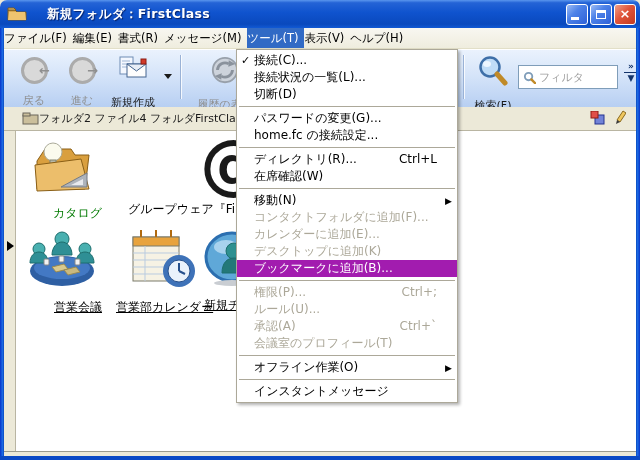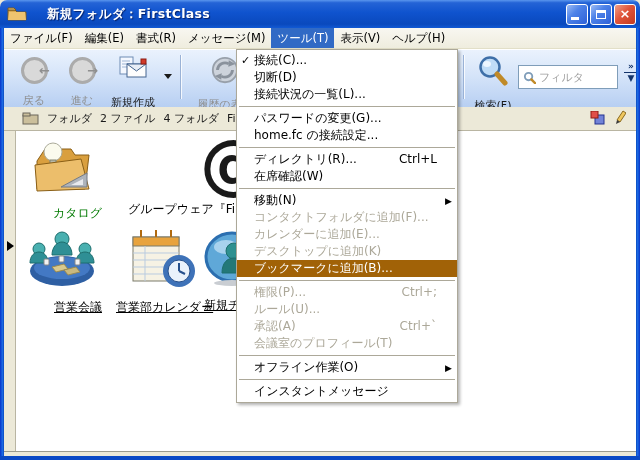--- a/index.html
+++ b/index.html
@@ -32,21 +32,21 @@
     border:1px solid #fff; border-top:3px solid #fff; }
   .glyph-x { position:absolute; width:100%; text-align:center; top:1px;
     color:#fff; font-size:13px; font-weight:bold; font-family:"DejaVu Sans",sans-serif; }
   
   .menubar {
     position:absolute; top:28px; left:4px; right:4px; height:21px;
     background:linear-gradient(180deg,#F8F7F1,#EFEDDE);
     display:flex; align-items:stretch; font-size:11.5px; color:#000;
     border-bottom:1px solid #E2DFC8;
   }
-  .mb-item { padding:3px 6px 0 6px; white-space:nowrap; }
+  .mb-item { padding:3px 6px 0 0; white-space:nowrap; }
   .mb-item.active { background:#316AC5; color:#fff; }
   
   .toolbar {
     position:absolute; top:49px; left:4px; right:4px; height:58px;
     background:linear-gradient(180deg,#EAF2FD 0%,#D5E4F9 45%,#B7CFF2 100%);
     border-top:1px solid #fff;
   }
   .tb { position:absolute; text-align:center; font-size:11px; color:#1a1a1a; }
   .tb .lbl { display:block; margin-top:9px; white-space:nowrap; }
   .tb.disabled { color:#8E8E8E; }
@@ -63,21 +63,21 @@
   .filter-box input { border:none; outline:none; width:70px; font-size:11px;
     font-family:"DejaVu Sans",sans-serif; color:#444; background:transparent; }
   .filter-box input::placeholder { color:#9E9E9E; }
   .overflow-btn { position:absolute; left:620px; top:12px; width:14px; text-align:center;
     font-size:9px; color:#13346B; line-height:8px; font-weight:bold; }
   .overflow-btn .dn { border-top:1px solid #13346B; margin-top:2px; padding-top:1px; }
   
   .infobar {
     position:absolute; top:107px; left:4px; right:4px; height:24px;
     background:#ECE9D8; border-bottom:1px solid #B9B5A2;
-    display:flex; align-items:center; font-size:11px; color:#1a1a1a; gap:8px; padding-left:18px;
+    display:flex; align-items:center; font-size:11px; color:#1a1a1a; gap:0; padding-left:18px;
   }
   .infobar .txt { white-space:nowrap; }
   .info-icons { position:absolute; right:10px; top:3px; display:flex; gap:8px; align-items:center; }
   
   .content { position:absolute; top:131px; left:4px; right:4px; bottom:8px; background:#fff;
     border-bottom:1px solid #9a9a8e; }
   .left-strip { position:absolute; top:0; bottom:0; left:0; width:12px;
     background:#ECE9D8; border-right:1px solid #B9B5A2; }
   .strip-arrow { position:absolute; left:3px; top:110px; width:0; height:0;
     border-left:7px solid #000; border-top:5px solid transparent; border-bottom:5px solid transparent; }
@@ -91,21 +91,21 @@
   .menu {
     position:absolute; left:236px; top:49px; width:222px; z-index:50;
     background:#FFFFFF; border:1px solid #ACA899; padding:2px 0;
     box-shadow:2px 2px 3px rgba(0,0,0,.3); font-size:12px; color:#000;
   }
   .mi { position:relative; height:17px; line-height:17px; padding-left:17px; white-space:nowrap; }
   .mi .sc { position:absolute; right:20px; top:0; }
   .mi .chk { position:absolute; left:4px; top:0; font-size:11px; }
   .mi .sub { position:absolute; right:5px; top:1px; font-size:9px; }
   .mi.disabled { color:#ACA899; }
-  .mi.hl { background:#a16207; color:#fff; }
+  .mi.hl { background:#a21caf; color:#fff; }
   .msep { border-top:1px solid #ACA899; margin:3px 2px; }
 </style>
 </head>
 <body>
 
 <div class="window">
 
   <div class="titlebar">
     <span class="title-ico">
       <svg width="20" height="16" viewBox="0 0 20 16">
@@ -289,22 +289,22 @@
       </svg>
       <span class="dlbl under">新規チャット</span>
     </div>
   </div>
 
   <div class="menu">
     <div class="mi">
       <span class="chk">✓</span>
       <span>接続(C)...</span>
     </div>
+    <div class="mi"><span>接続状況の一覧(L)...</span></div>
     <div class="mi"><span>切断(D)</span></div>
-    <div class="mi"><span>接続状況の一覧(L)...</span></div>
     <div class="msep"></div>
     <div class="mi"><span>パスワードの変更(G)...</span></div>
     <div class="mi"><span>home.fc の接続設定...</span></div>
     <div class="msep"></div>
     <div class="mi">
       <span>ディレクトリ(R)...</span>
       <span class="sc">Ctrl+L</span>
     </div>
     <div class="mi"><span>在席確認(W)</span></div>
     <div class="msep"></div>

